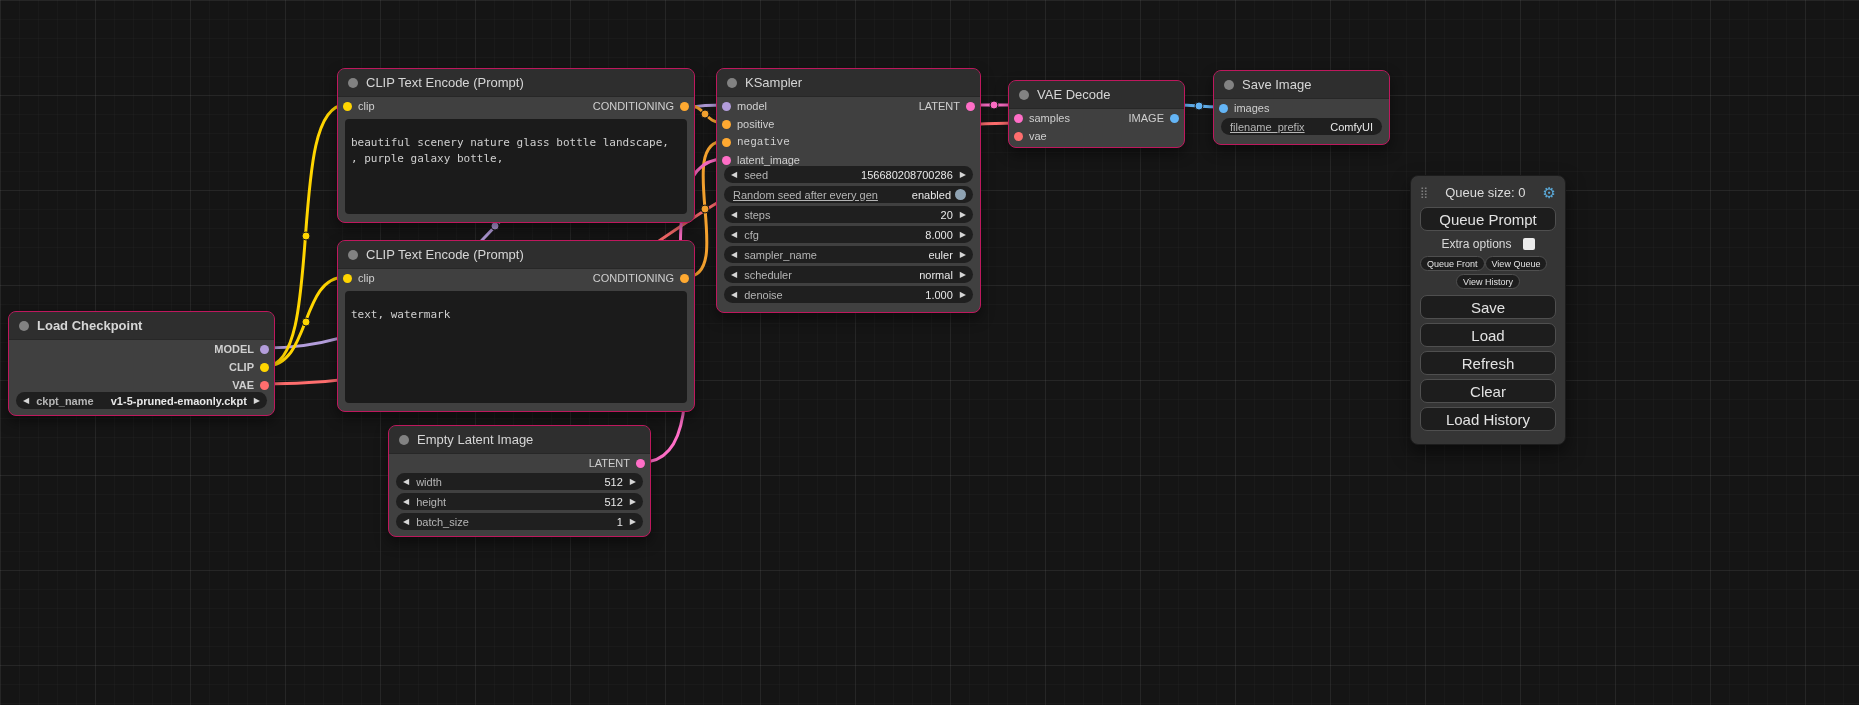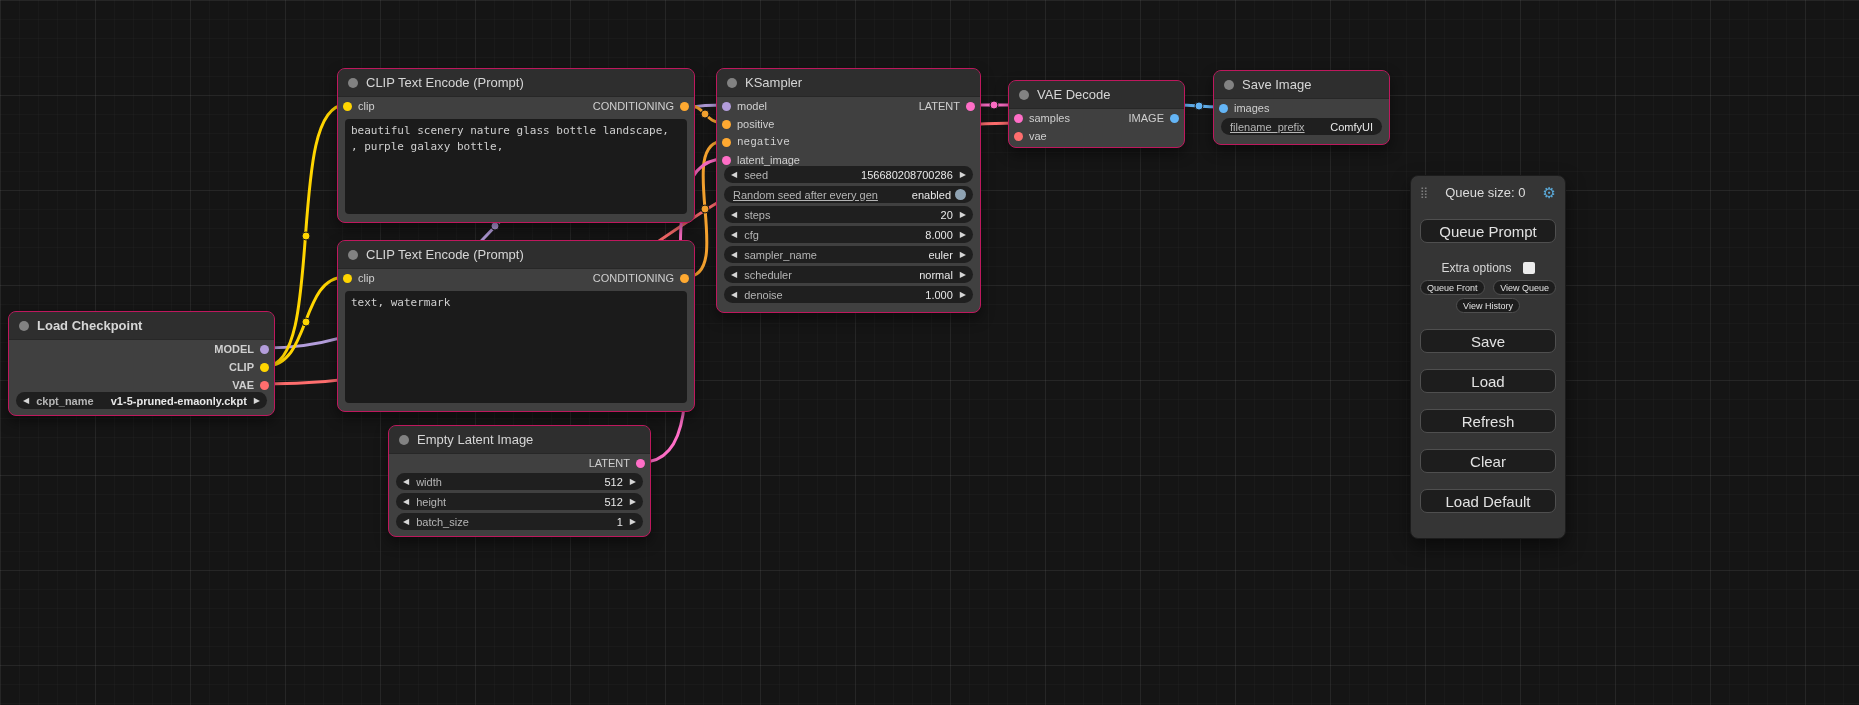--- a/index.html
+++ b/index.html
@@ -35,39 +35,39 @@
   }
   .warrow{font-size:8px;color:#d6d6d6;line-height:1;flex:none;}
   .wname{flex:1;margin:0 7px;color:#b5b5b5;white-space:nowrap;overflow:hidden;}
   .wvalue{margin:15px 7px;color:#e8e8e8;white-space:nowrap;}
   .widget.noarrow .wname{margin-left:2px;text-decoration:underline;}
   .widget.noarrow .wvalue{margin-right:2px;}
   .toggle-dot{width:11px;height:11px;border-radius:50%;flex:none;margin-left:2px;}
   .node-text{
     position:absolute;left:7px;right:7px;background:#1b1b1b;border-radius:4px;
     font-family:"DejaVu Sans Mono",monospace;font-size:11px;line-height:1.45;color:#cfcfcf;
-    padding:4px 6px;box-sizing:border-box;overflow:hidden;white-space:pre-wrap;word-break:break-word;
+    padding:16px 6px;box-sizing:border-box;overflow:hidden;white-space:pre-wrap;word-break:break-word;
   }
   .menu{
     position:absolute;z-index:3;background:#353535;border:1px solid #1c1c1c;border-radius:8px;
     box-shadow:0 8px 18px rgba(0,0,0,0.5);box-sizing:border-box;padding:5px 9px 9px 9px;color:#d9d9d9;
   }
   .menu-header{display:flex;align-items:center;height:22px;margin-bottom:2px;}
   .drag-handle{color:#7e7e7e;font-size:11px;cursor:grab;flex:none;}
   .qsize{flex:1;text-align:center;font-size:13px;color:#dcdcdc;}
   .gear{flex:none;font-size:15px;color:#5aa9d8;line-height:1;cursor:pointer;}
   .btn{
     display:block;width:100%;background:#1d1d1d;border:1px solid #4f4f4f;color:#e2e2e2;
     border-radius:7px;font-family:inherit;cursor:pointer;box-sizing:border-box;
   }
-  .btn.big{height:24px;font-size:15px;margin:16px 0;padding:0;line-height:21px;}
+  .btn.big{height:24px;font-size:15px;margin:4px 0;padding:0;line-height:21px;}
   .btn.small{height:15px;font-size:9px;border-radius:9px;padding:0 6px;line-height:12px;width:auto;}
   .extra-row{display:flex;align-items:center;justify-content:center;gap:11px;font-size:12px;height:18px;margin-top:2px;}
   .checkbox{width:12px;height:12px;background:#ececec;border-radius:2px;display:inline-block;cursor:pointer;}
-  .small-row{display:flex;justify-content:space-between;margin-top:3px;}
+  .small-row{display:flex;margin-top:3px;}
   .small-row.center{justify-content:center;margin-top:3px;margin-bottom:6px;}
 </style>
 </head>
 <body>
 
 <svg class="wires" width="1859" height="705">
   <path d="M266,348 C495,348 495,105 724,105" stroke="#B39DDB"></path>
   <path d="M266,366 C326,366 285,105 345,105" stroke="#FFD500"></path>
   <path d="M266,366 C311,366 300,277 345,277" stroke="#FFD500"></path>
   <path d="M266,384 C641,384 641,123 1016,123" stroke="#FF6E6E"></path>
@@ -290,14 +290,14 @@
     <button class="btn small">Queue Front</button>
     <button class="btn small">View Queue</button>
   </div>
   <div class="small-row center">
     <button class="btn small">View History</button>
   </div>
   <button class="btn big">Save</button>
   <button class="btn big">Load</button>
   <button class="btn big">Refresh</button>
   <button class="btn big">Clear</button>
-  <button class="btn big">Load Default</button>
+  <button class="btn big">Load History</button>
 </div>
 
 </body></html>

